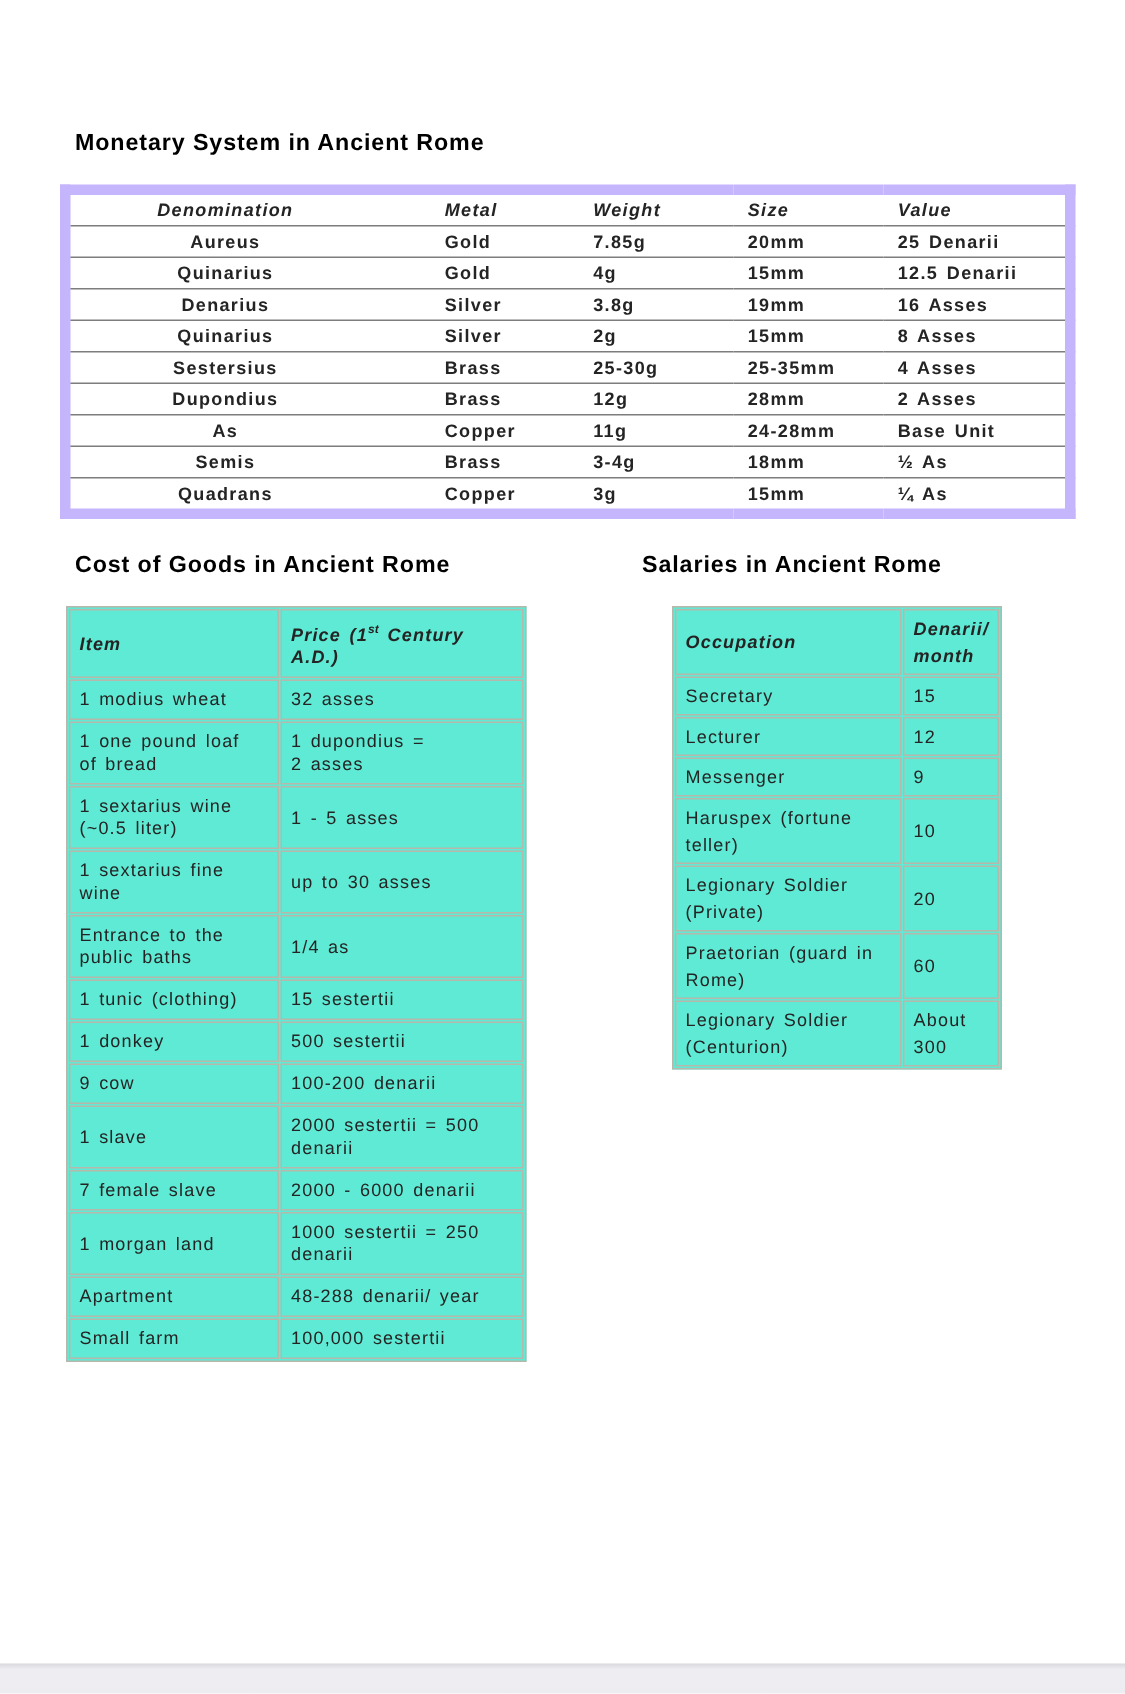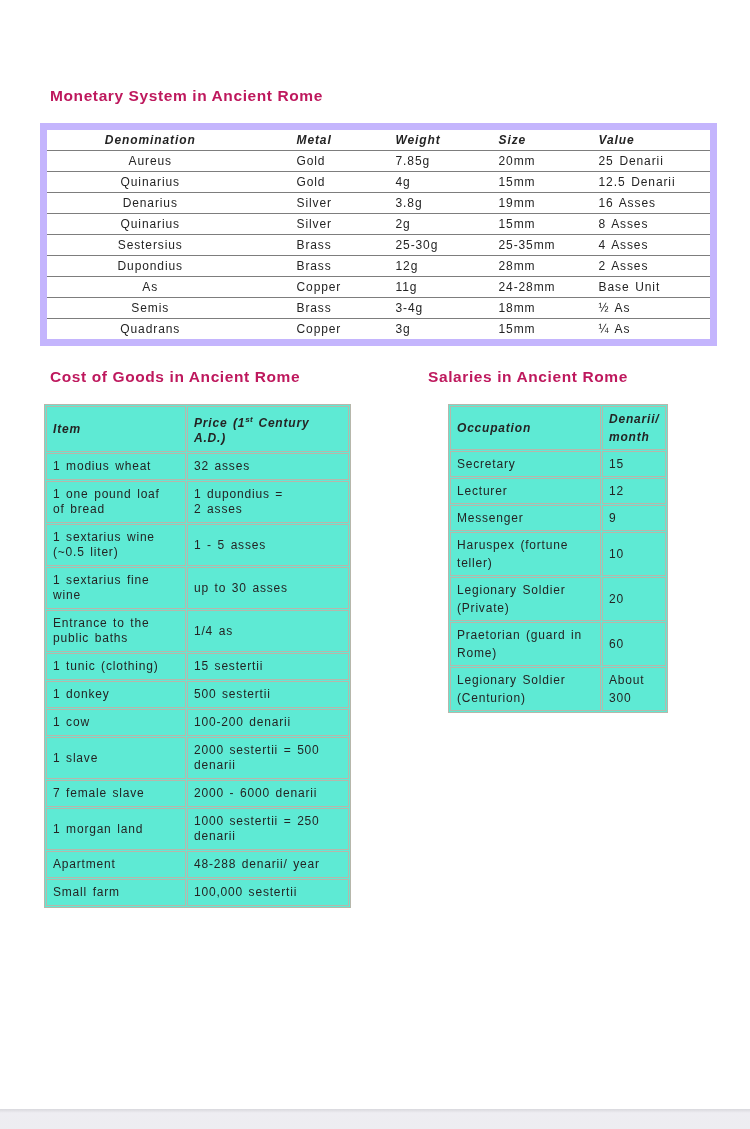--- a/index.html
+++ b/index.html
@@ -10,21 +10,21 @@
     background: #ffffff;
     font-family: "Liberation Sans", sans-serif;
     color: #242424;
     overflow: hidden;
   }
   .heading {
     position: absolute;
     font-size: 15.5px;
     font-weight: bold;
     letter-spacing: 0.6px;
-    color: #be185d;
+    color: #000000;
     white-space: nowrap;
   }
   #monetary-heading { left: 50px; top: 87px; }
   #cost-heading     { left: 50px; top: 368px; }
   #salaries-heading { left: 428px; top: 368px; }
 
   
   #monetary-table {
     position: absolute; left: 40px; top: 123px;
     width: 670px;
@@ -33,21 +33,21 @@
     border: 7px solid #c4b5fd;
     font-size: 12px;
     letter-spacing: 0.9px;
     word-spacing: 1.5px;
   }
   #monetary-table th, #monetary-table td {
     border-top: 1px solid #7d7d7d;
     border-bottom: 1px solid #7d7d7d;
     padding: 3px 2px;
     line-height: 14px;
-    font-weight: normal;
+    font-weight: bold;
     vertical-align: middle;
     white-space: nowrap;
     overflow: hidden;
   }
   #monetary-table th { font-style: italic; font-weight: bold; }
   #monetary-table th:nth-child(1), #monetary-table td:nth-child(1) { width: 210px; text-align: center; }
   #monetary-table th:nth-child(2), #monetary-table td:nth-child(2) { width: 130px; text-align: left; padding-left: 43px; }
   #monetary-table th:nth-child(3), #monetary-table td:nth-child(3) { width: 105px; text-align: left; padding-left: 12px; }
   #monetary-table th:nth-child(4), #monetary-table td:nth-child(4) { width: 100px; text-align: left; padding-left: 10px; }
   #monetary-table th:nth-child(5), #monetary-table td:nth-child(5) { width: 125px; text-align: left; padding-left: 10px; }
@@ -211,21 +211,21 @@
       </tr>
       <tr>
         <td>1 tunic (clothing)</td>
         <td>15 sestertii</td>
       </tr>
       <tr>
         <td>1 donkey</td>
         <td>500 sestertii</td>
       </tr>
       <tr>
-        <td>1 cow</td>
+        <td>9 cow</td>
         <td>100-200 denarii</td>
       </tr>
       <tr>
         <td>1 slave</td>
         <td>2000 sestertii = 500
 denarii</td>
       </tr>
       <tr>
         <td>7 female slave</td>
         <td>2000 - 6000 denarii</td>

